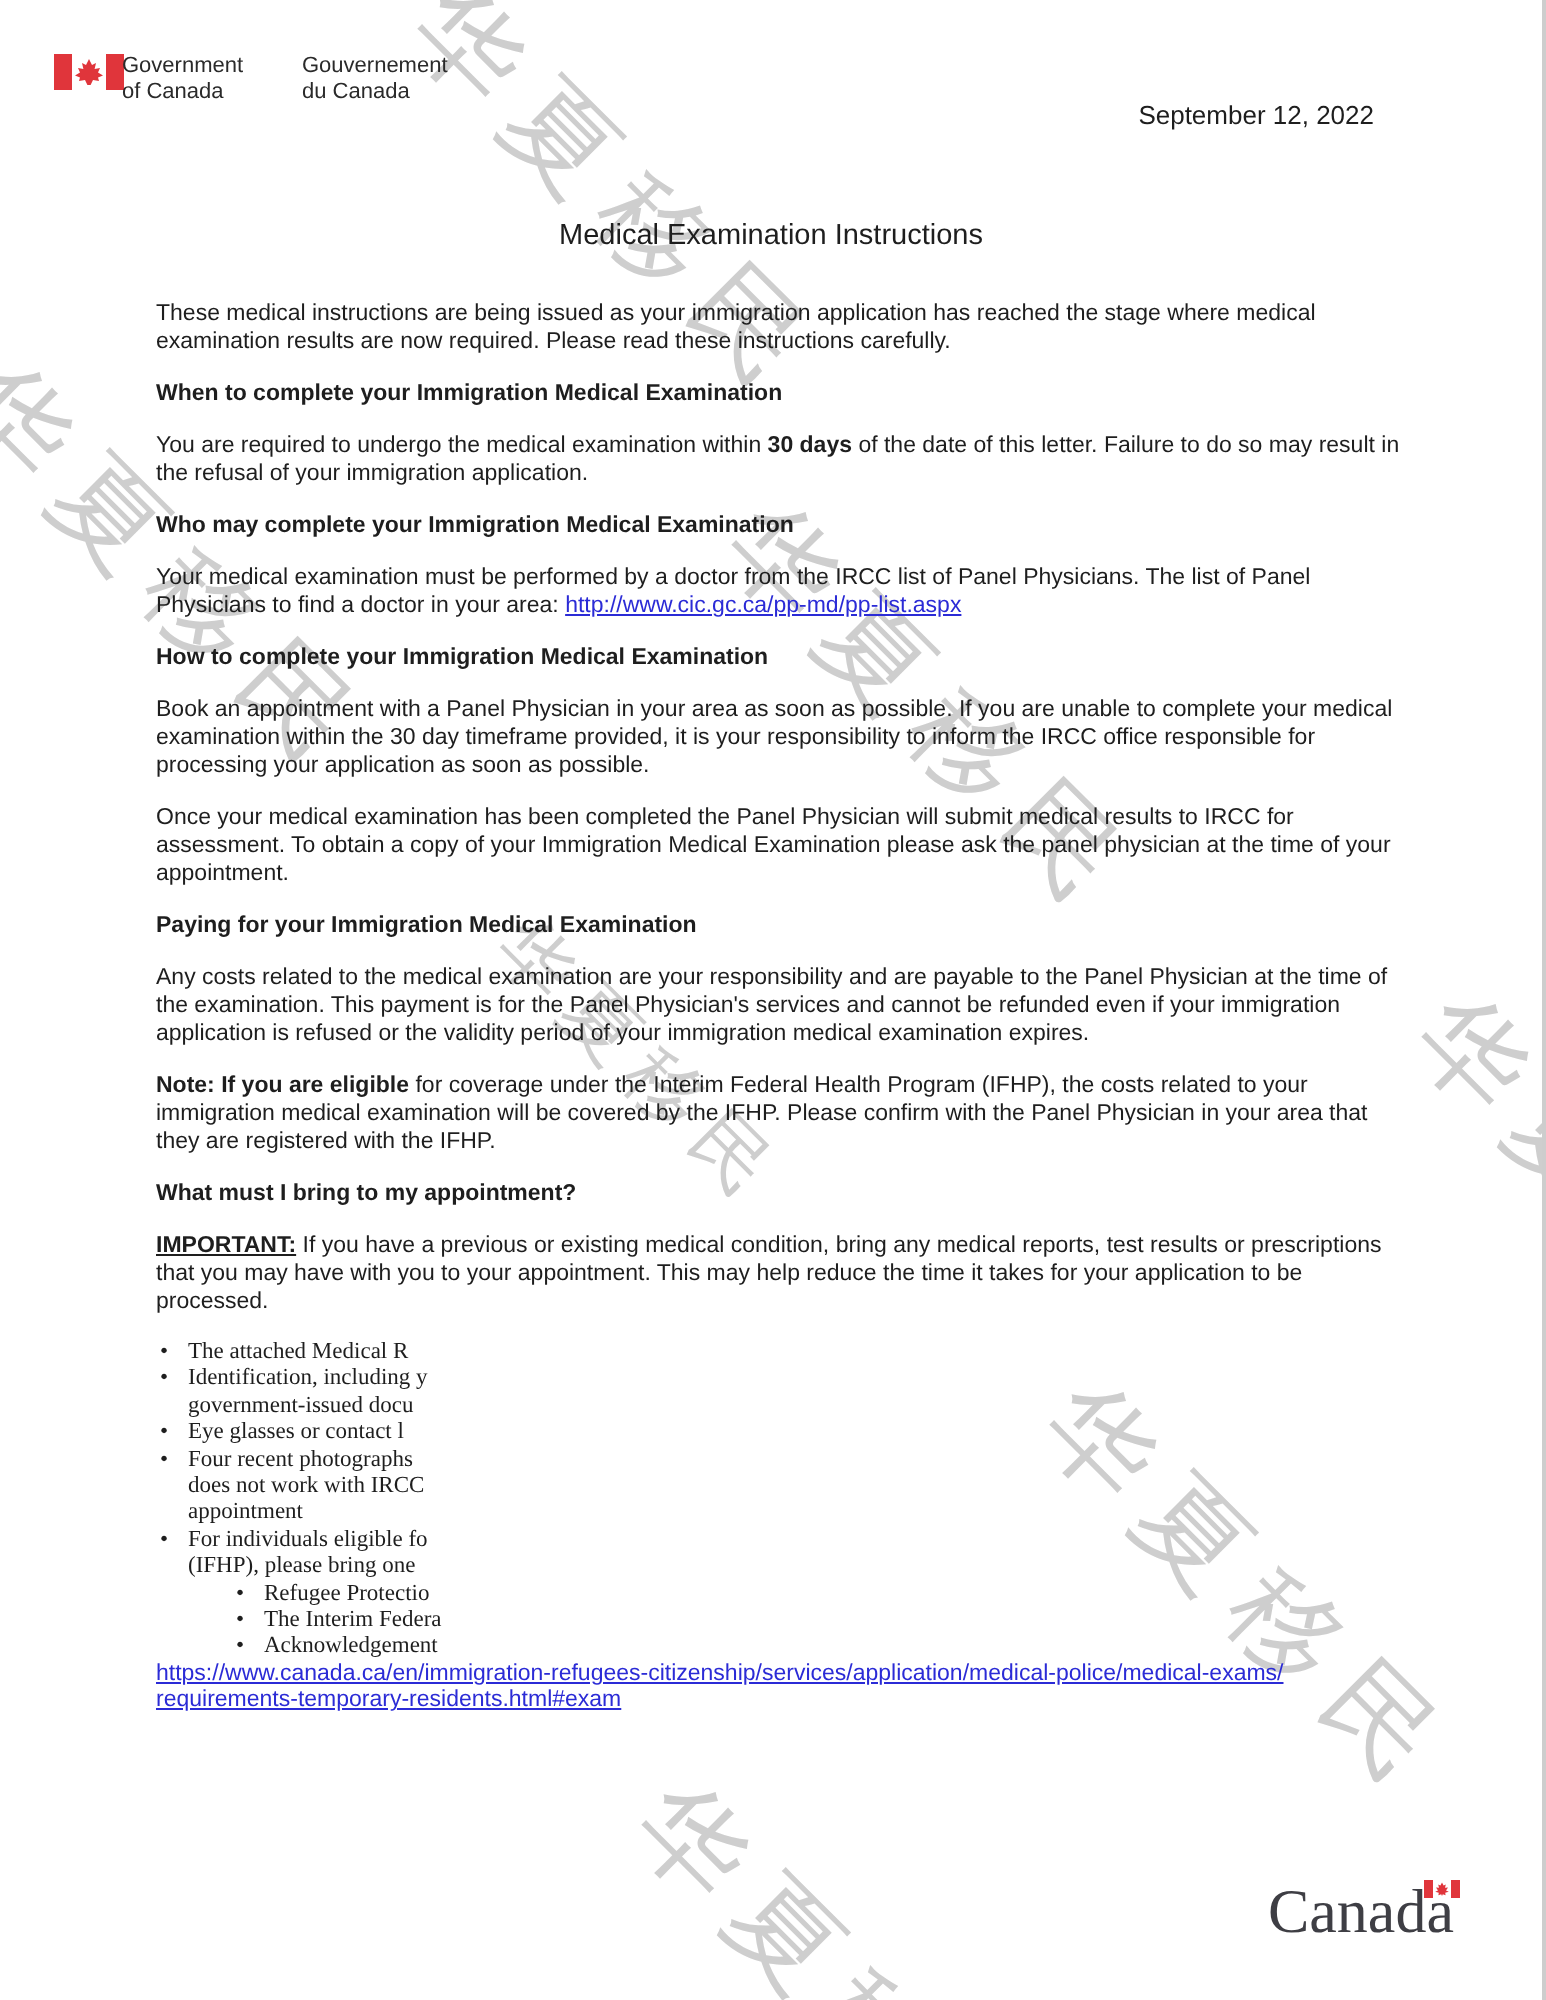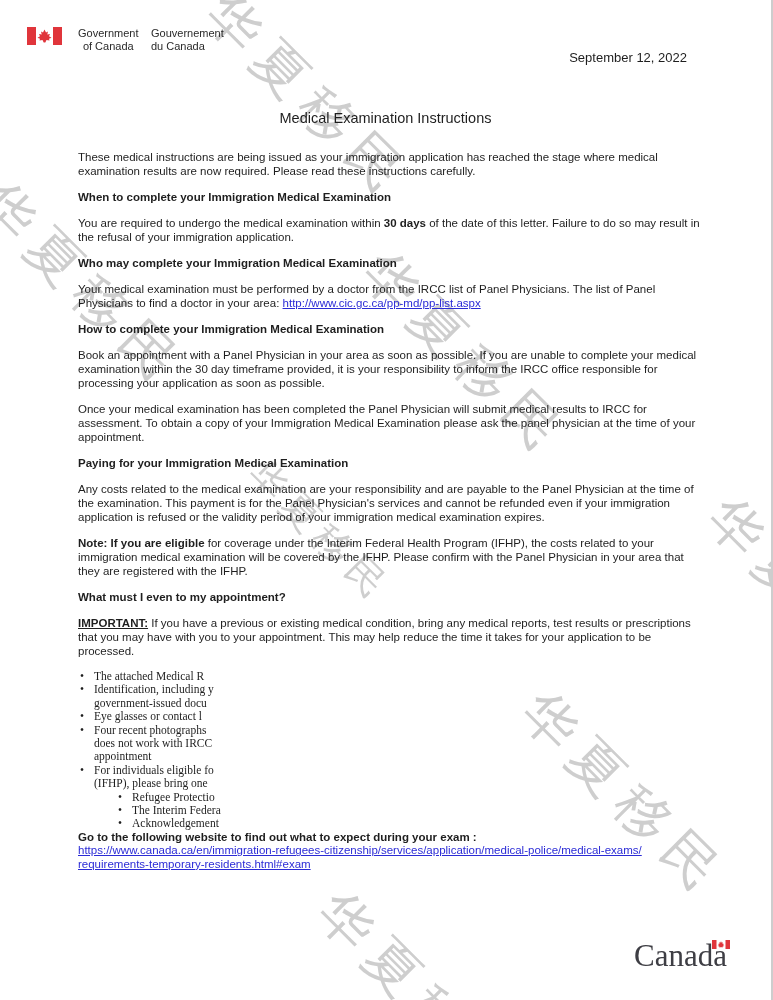--- a/index.html
+++ b/index.html
@@ -12,21 +12,21 @@
   .wm{
     position:absolute;z-index:0;white-space:nowrap;
     font-size:54px;letter-spacing:12px;color:var(--watermark,#c6c6c6);
     transform:rotate(45deg);transform-origin:0 0;
     font-family:"DejaVu Sans",sans-serif;opacity:.85;pointer-events:none;
   }
   .wm.small{font-size:38px;letter-spacing:8px;}
   
   .flag-svg{position:absolute;left:27px;top:27px;}
   .dept{position:absolute;top:27px;font-size:11px;line-height:12.5px;color:#2a2a2a;z-index:2;}
-  .dept.en{left:78px;text-align:center;}
+  .dept.en{left:61px;}
   .dept.fr{left:151px;}
   .date{position:absolute;top:50px;right:84px;font-size:13px;z-index:2;text-align:center;}
   .title{position:absolute;top:110px;left:0;width:100%;text-align:center;margin:0;
          font-size:14.5px;font-weight:normal;z-index:2;}
   
   .content{position:absolute;left:78px;top:150px;width:624px;z-index:2;
            font-size:11.5px;line-height:14px;}
   .content p{margin:0 0 12px 0;}
   .content p.h{font-weight:bold;}
   b{font-weight:bold;}
@@ -87,39 +87,38 @@
     <p><span>Your medical examination must be performed by a doctor from the IRCC list of Panel Physicians. The list of Panel Physicians to find a doctor in your area:  </span><a class="link">http://www.cic.gc.ca/pp-md/pp-list.aspx</a></p>
 
     <p class="h">How to complete your Immigration Medical Examination</p>
     <p>Book an appointment with a Panel Physician in your area as soon as possible. If you are unable to complete your medical examination within the 30 day timeframe provided, it is your responsibility to inform the IRCC office responsible for processing your application as soon as possible.</p>
     <p>Once your medical examination has been completed the Panel Physician will submit medical results to IRCC for assessment. To obtain a copy of your Immigration Medical Examination please ask the panel physician at the time of your appointment.</p>
 
     <p class="h">Paying for your Immigration Medical Examination</p>
     <p>Any costs related to the medical examination are your responsibility and are payable to the Panel Physician at the time of the examination. This payment is for the Panel Physician's services and cannot be refunded even if your immigration application is refused or the validity period of your immigration medical examination expires.</p>
     <p><b>Note: If you are eligible</b><span> for coverage under the Interim Federal Health Program (IFHP), the costs related to your immigration medical examination will be covered by the IFHP. Please confirm with the Panel Physician in your area that they are registered with the IFHP.</span></p>
 
-    <p class="h">What must I even to my appointment?</p>
+    <p class="h">What must I bring to my appointment?</p>
     <p><b class="u">IMPORTANT:</b><span> If you have a previous or existing medical condition, bring any medical reports, test results or prescriptions that you may have with you to your appointment. This may help reduce the time it takes for your application to be processed.</span></p>
 
     <div class="list">
       <div class="li b">The attached Medical R</div>
       <div class="li b">Identification, including y</div>
       <div class="li c">government-issued docu</div>
       <div class="li b">Eye glasses or contact l</div>
       <div class="li b">Four recent photographs</div>
       <div class="li c">does not work with IRCC</div>
       <div class="li c">appointment</div>
       <div class="li b">For individuals eligible fo</div>
       <div class="li c">(IFHP), please bring one</div>
       <div class="li s">Refugee Protectio</div>
       <div class="li s">The Interim Federa</div>
       <div class="li s">Acknowledgement</div>
     </div>
 
-    <p class="go">Go to the following website to find out what to expect during your exam :</p>
     <a class="link linkline">https://www.canada.ca/en/immigration-refugees-citizenship/services/application/medical-police/medical-exams/</a>
     <a class="link linkline">requirements-temporary-residents.html#exam</a>
   </main>
 
   <div class="wordmark">
     <span>Canada</span><svg class="wm-flag" width="18" height="9" viewBox="0 0 18 9">
         <rect x="0" y="0" width="4.5" height="9" fill="#e0353b"></rect>
         <rect x="13.5" y="0" width="4.5" height="9" fill="#e0353b"></rect>
         <path fill="#e0353b" d="M9 1.2 L9.8 2.8 L10.9 2.3 L10.5 3.9 L12 3.7 L11 5.3 L12.4 5.9 L10.6 6.4 L10.8 7.6 L9.4 7.1 L9 8 L8.6 7.1 L7.2 7.6 L7.4 6.4 L5.6 5.9 L7 5.3 L6 3.7 L7.5 3.9 L7.1 2.3 L8.2 2.8 Z"></path>
       </svg>

